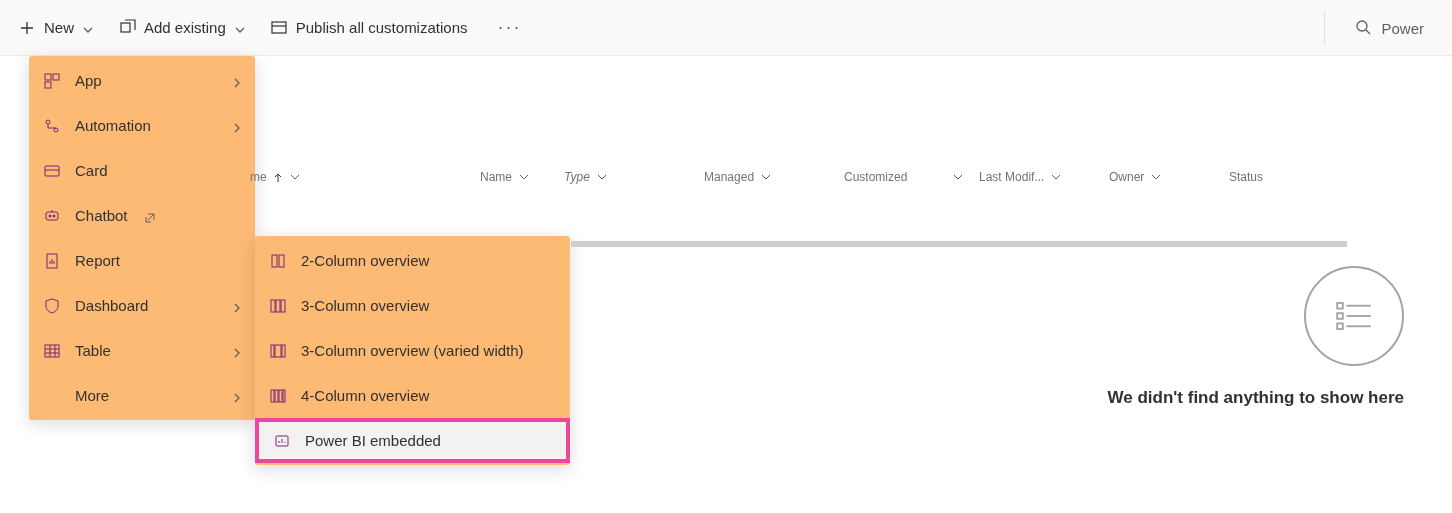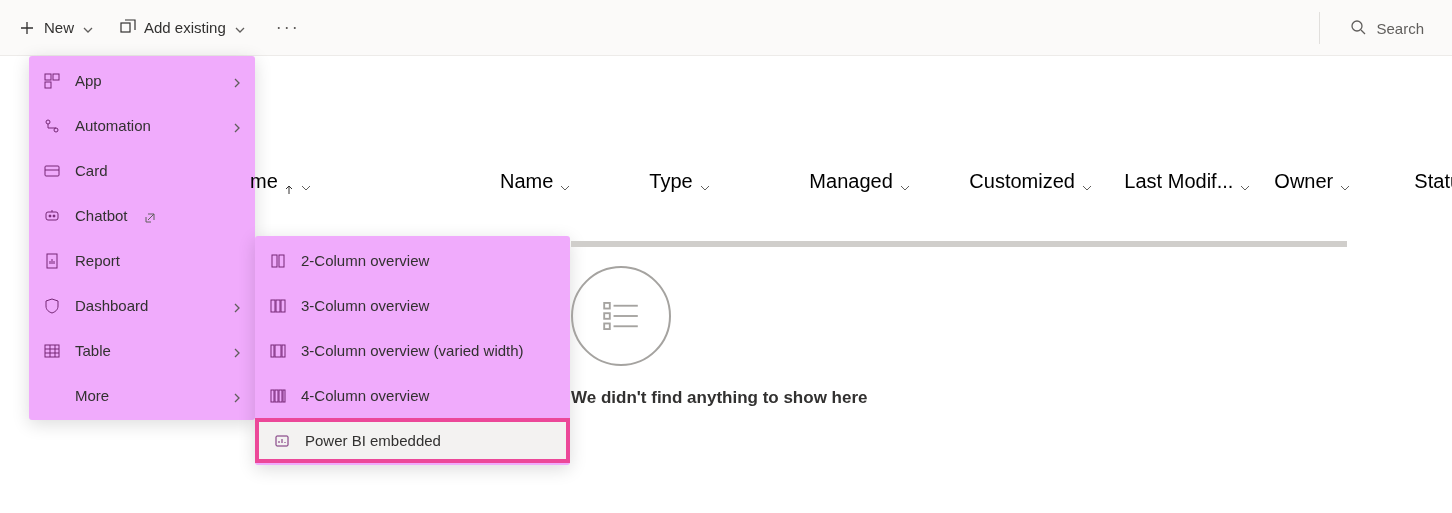--- a/index.html
+++ b/index.html
@@ -37,21 +37,21 @@
     font-size: 15px;
     padding: 6px 10px;
     border-left: 1px solid #e1dfdd;
     padding-left: 30px;
     height: 32px;
   }
 
   
   .menu, .submenu {
     position: absolute;
-    background: #f0abfc;
+    background: #fdba74;
     box-shadow: 0 4px 18px rgba(0,0,0,0.14);
     border-radius: 3px;
     padding: 2px 0;
   }
   .menu   { left: 29px; top: 56px; width: 226px; }
   .submenu{ left: 255px; top: 236px; width: 315px; }
   .menu-item {
     display: flex;
     align-items: center;
     gap: 14px;
@@ -73,43 +73,43 @@
   .highlight { border: 4px solid #ec4899; }
 
   
   .table-header {
     position: absolute;
     top: 170px;
     left: 240px;
     right: 30px;
     display: flex;
     align-items: center;
-    gap: 50px;
-    font-size: 20px;
-    color: #000000;
+    gap: 30px;
+    font-size: 12px;
+    color: #737373;
   }
   .th {
     display: flex; align-items: center; gap: 6px; cursor: pointer;
   }
   .th.fname{ min-width: 130px; }
   .th.type { min-width: 80px; }
   .th.managed { min-width: 110px; }
   .th.cust { min-width: 120px; justify-content: space-between; }
   .th.mod { min-width: 130px; }
   .th.owner{ min-width: 80px; }
   .th.status{ min-width: 60px; }
   .sort-up { width: 10px; height: 10px; }
   .grey-bar {
     position:absolute; top: 241px; left: 571px; right: 105px; height: 6px;
     background: #d0cecb;
   }
   .empty-state {
     position: absolute;
-    top: 266px; left: 571px; right: 60px;
-    display: flex; flex-direction: column; align-items: flex-start;
+    top: 266px; left: 571px; right: 48px;
+    display: flex; flex-direction: column; align-items: flex-end;
   }
   .empty-icon {
     width: 100px; height: 100px; border: 2px solid #a5a3a0; border-radius: 50%;
     display:flex; align-items:center; justify-content:center; color:#a5a3a0;
   }
   .empty-text {
     margin-top: 22px; font-size: 17px; font-weight: 600; color: #323130;
   }
 
   svg { stroke: currentColor; fill: none; }
@@ -140,31 +140,40 @@
         </svg>
     </span>
     <span>Add existing</span>
     <span class="chev">
       <svg viewBox="0 0 12 12" width="12" height="12">
           <path d="M2 4l4 4 4-4" stroke="#605e5c" stroke-width="1.3"></path>
         </svg>
     </span>
   </div>
 
+  <div class="toolbar-item">
+    <span class="toolbar-icon">
+      <svg viewBox="0 0 18 18" width="18" height="18">
+          <rect x="2" y="3" width="14" height="11" stroke="#323130" stroke-width="1.2"></rect>
+          <path d="M2 7h14" stroke="#323130" stroke-width="1.2"></path>
+        </svg>
+    </span>
+    <span>Publish all customizations</span>
+  </div>
 
   <div class="overflow">···</div>
 
   <div class="search-box">
     <span>
       <svg viewBox="0 0 16 16" width="16" height="16">
           <circle cx="7" cy="7" r="5" stroke="#605e5c" stroke-width="1.3"></circle>
           <path d="M11 11l4 4" stroke="#605e5c" stroke-width="1.3"></path>
         </svg>
     </span>
-    <span>Search</span>
+    <span>Power</span>
   </div>
 </div>
 
 <div class="menu">
   <div class="menu-item">
     <span class="m-icon" style="color:#742774">
       <svg viewBox="0 0 16 16" width="16" height="16">
           <rect x="1" y="1" width="6" height="6"></rect>
           <rect x="9" y="1" width="6" height="6"></rect>
           <rect x="1" y="9" width="6" height="6"></rect>
@@ -315,21 +324,21 @@
     <span class="chev"><svg viewBox="0 0 12 12" width="12" height="12">
           <path d="M2 4l4 4 4-4" stroke="#605e5c"></path>
         </svg></span>
   </div>
   <div class="th" style="margin-left:70px;">
     <span>Name</span>
     <span class="chev"><svg viewBox="0 0 12 12" width="12" height="12">
           <path d="M2 4l4 4 4-4" stroke="#605e5c"></path>
         </svg></span>
   </div>
-  <div class="th type" style="margin-left:28px;">
+  <div class="th type" style="margin-left:4px;font-style:italic;">
     <span>Type</span>
     <span class="chev"><svg viewBox="0 0 12 12" width="12" height="12">
           <path d="M2 4l4 4 4-4" stroke="#605e5c"></path>
         </svg></span>
   </div>
   <div class="th managed" style="margin-left:30px;">
     <span>Managed</span>
     <span class="chev"><svg viewBox="0 0 12 12" width="12" height="12">
           <path d="M2 4l4 4 4-4" stroke="#605e5c"></path>
         </svg></span>

